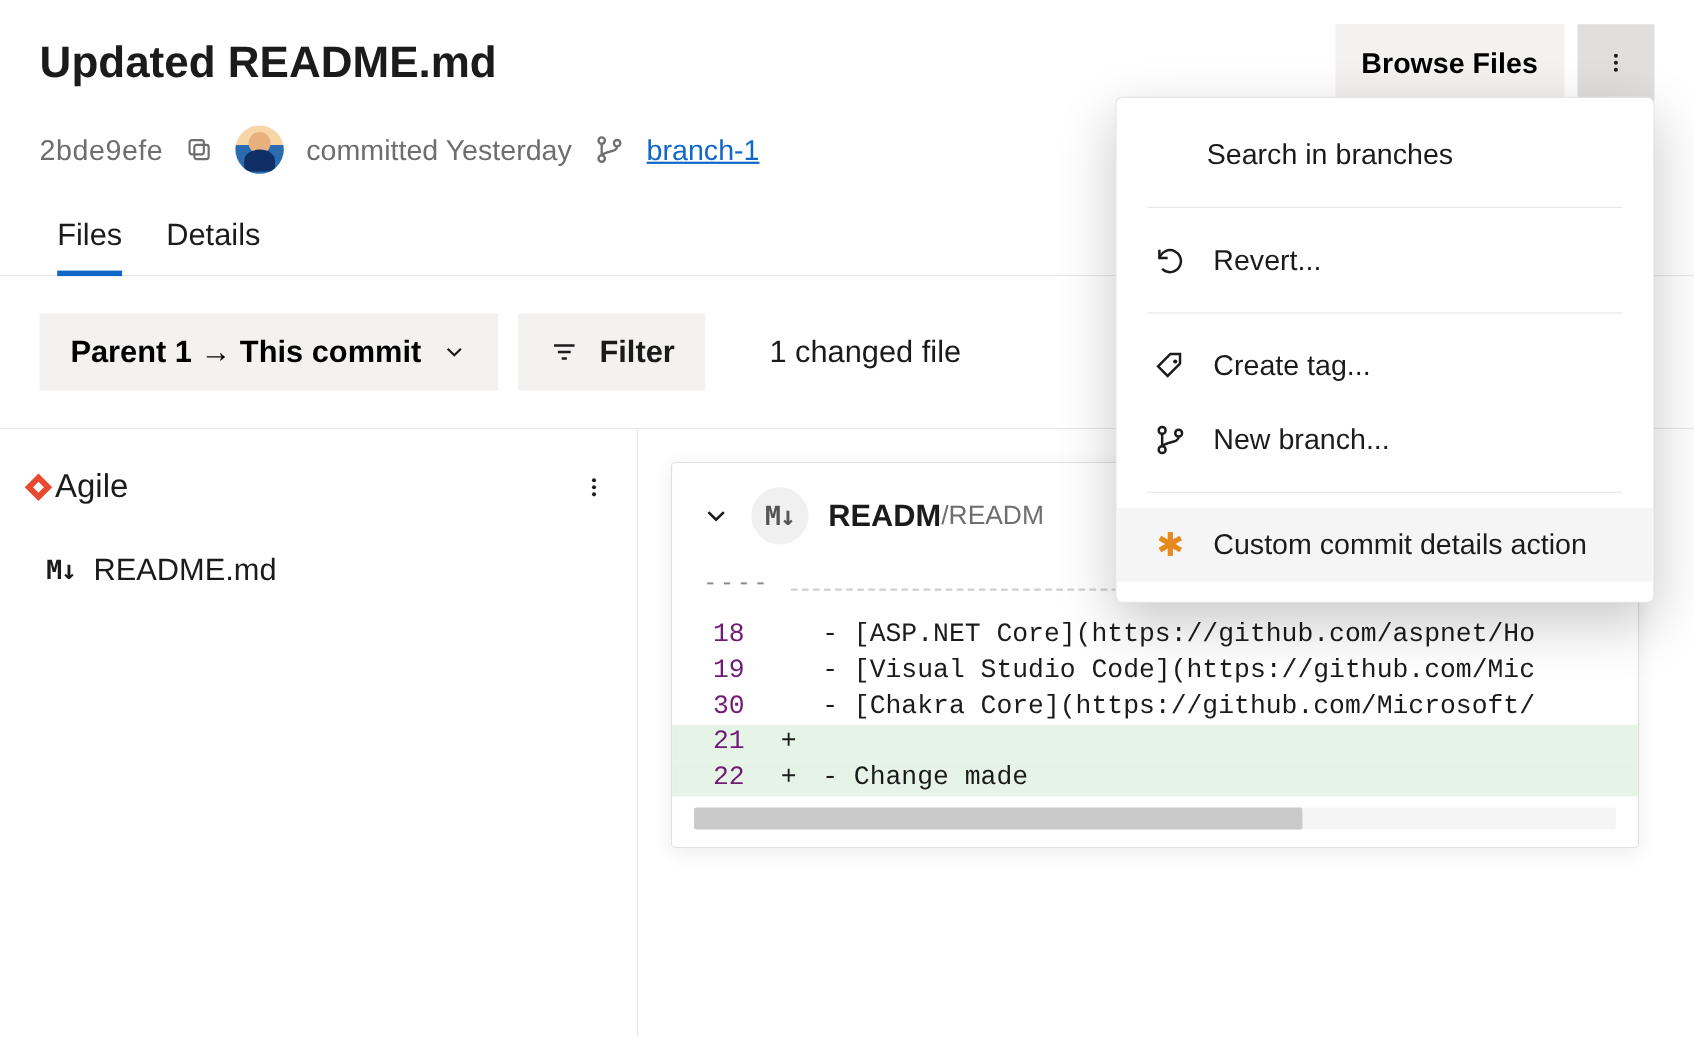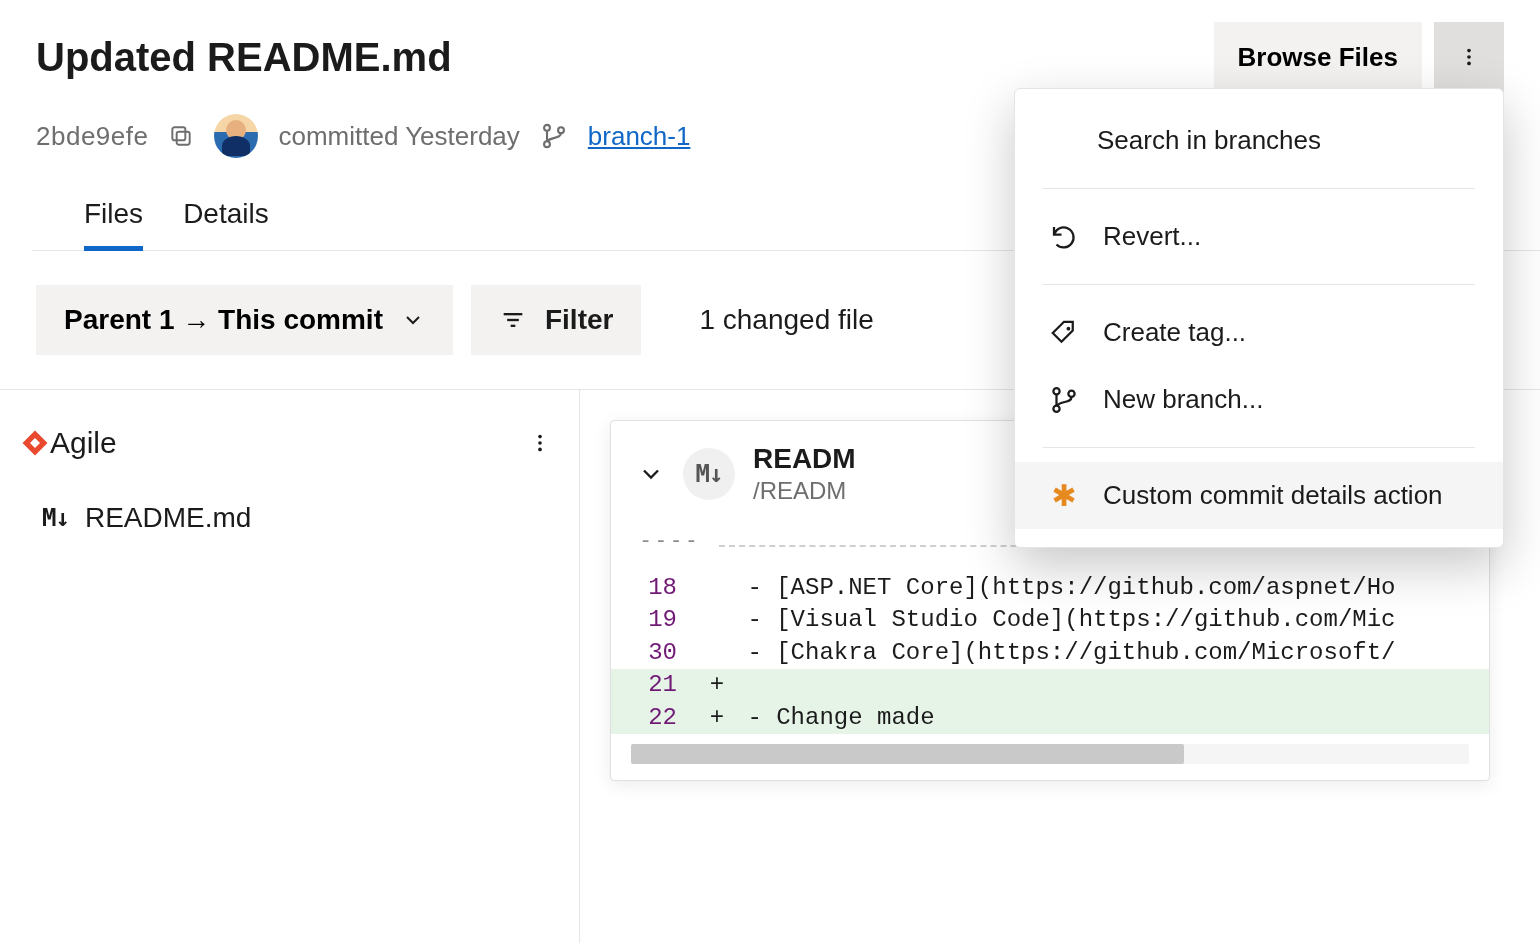--- a/index.html
+++ b/index.html
@@ -13,42 +13,42 @@
   .more-btn { width: 70px; background: #e1dfdd; }
   .more-btn svg { width: 22px; height: 22px; }
   .meta-row { display: flex; align-items: center; gap: 20px; margin-top: 22px; font-size: 26px; color: #6e6e6e; }
   .meta-row .hash { letter-spacing: 0.5px; }
   .copy-icon { width: 26px; height: 26px; stroke: #6e6e6e; fill: none; }
   .avatar { width: 44px; height: 44px; border-radius: 50%; background: linear-gradient(#f6d6a6 40%, #2b6cb0 40%); display:inline-block; position:relative; overflow:hidden;}
   .avatar::before{content:"";position:absolute;left:12px;top:6px;width:20px;height:20px;border-radius:50%;background:#e8b07e;}
   .avatar::after{content:"";position:absolute;left:8px;top:22px;width:28px;height:20px;border-radius:50% 50% 0 0;background:#0f2f66;}
   .branch-link { color: #1067c7; }
   .branch-icon { width: 28px; height: 28px; stroke: #6e6e6e; fill:none; }
-  .tabs { display: flex; gap: 40px; margin-top: 32px; border-bottom: 1px solid #e6e6e6; padding: 0 52px; margin-left: 32px; }
+  .tabs { display: flex; gap: 40px; margin-top: 32px; border-bottom: 1px solid #e6e6e6; padding: 0 52px; }
   .tab { font-size: 28px; padding: 8px 0 20px 0; cursor: pointer; position: relative; color:#1b1b1b;}
   .tab.active::after { content:""; position:absolute; left:0; right:0; bottom:-1px; height:5px; background:#1067c7; }
   .toolbar { display: flex; align-items: center; gap: 18px; padding: 34px 36px; border-bottom: 1px solid #e6e6e6; }
   .toolbar .dropdown-btn { display:flex; align-items:center; gap:18px; font-size:28px; font-weight:600; background:#f3f2f1; border:none; padding:16px 28px; cursor:pointer; height:70px;}
   .dropdown-btn svg { width:24px; height:24px; stroke:#1b1b1b; }
   .filter-btn { display:flex; align-items:center; gap:18px; font-size:28px; font-weight:600; background:#f3f2f1; border:none; padding:16px 28px; cursor:pointer; height:70px; color:#1b1b1b;}
   .filter-btn svg{ width:28px; height:28px; }
   .changed-label { font-size:28px; margin-left:40px; }
   .main { display:flex; height: calc(943px - 280px); }
   .sidebar { width: 580px; border-right: 1px solid #e6e6e6; padding: 30px 20px 0 20px; }
   .repo-row { display:flex; align-items:center; justify-content:space-between; padding: 6px 8px 20px 0; }
   .repo-name { display:flex; align-items:center; font-size:30px; }
   .repo-icon { width:30px; height:30px; }
   .file-item { display:flex; align-items:center; gap:16px; padding: 22px 0 0 22px; font-size:28px; }
   .md-icon { font-family: "Segoe UI", monospace; font-size:24px; font-weight:600; letter-spacing:-1px;}
   .diff-panel { flex:1; padding: 30px 0 0 30px; position:relative; }
   .file-card { border:1px solid #e0e0e0; border-radius:4px; box-shadow: 0 4px 18px rgba(0,0,0,0.08); background:#fff; width: 880px; }
   .file-head { display:flex; align-items:center; gap:18px; padding: 22px 26px; }
   .chevron-icon { width:28px; height:28px; stroke:#1b1b1b; fill:none;}
   .file-type-badge { width:52px; height:52px; border-radius:50%; background:#f0f0f0; display:flex; align-items:center; justify-content:center; font-size:20px; color:#555;}
-  .file-titles { display:flex; flex-direction:column; }
+  .file-titles { display:flex; }
   .file-name { font-size:28px; font-weight:600; }
   .file-path { font-size:24px; color:#6e6e6e; margin-top:2px;}
   .diff-sep { display:flex; padding: 0 0 0 28px; align-items:center;}
   .diff-sep .d1 { font-family: Consolas, monospace; color:#8a8a8a; font-size:22px; letter-spacing:2px; width:80px;}
   .diff-sep .d2 { border-top: 2px dashed #cfcfcf; flex:1; margin-right:20px; margin-top:12px;}
   .diff-table { font-family: Consolas, "Courier New", monospace; font-size:24px; line-height:1.35; padding: 20px 0 0 0; }
   .diff-row { display:flex; }
   .ln { width:90px; text-align:right; color:#701a75; padding-right:24px; user-select:none;}
   .marker { width:32px; text-align:center; }
   .code { white-space: pre; flex:1; overflow:hidden; text-overflow: clip; padding-right:10px;}

